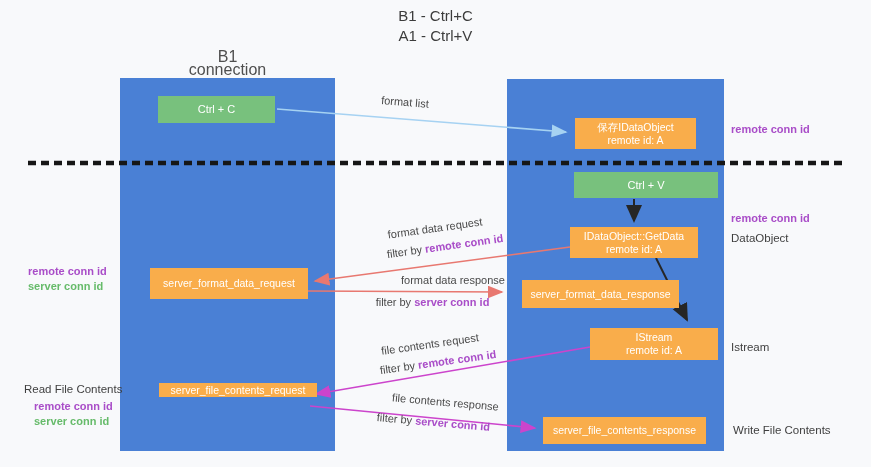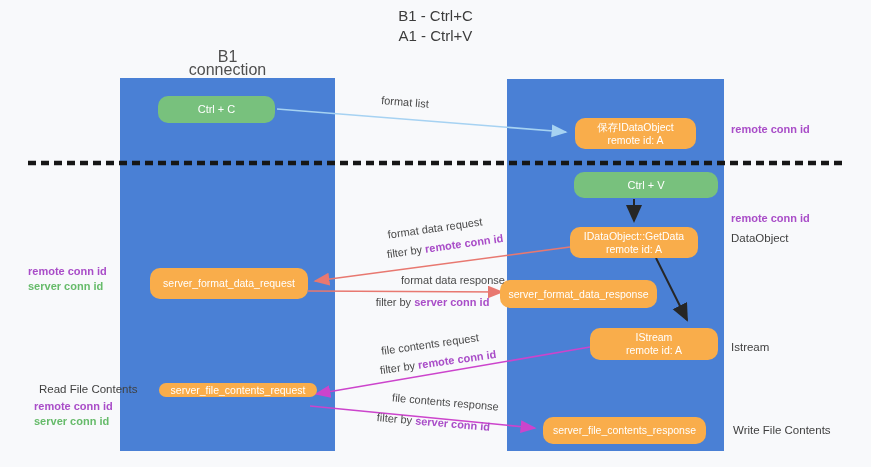--- a/index.html
+++ b/index.html
@@ -13,21 +13,21 @@
     font-size:15px; line-height:20px; color:#3c3c3c;
   }
   .lane { position:absolute; background:#4a80d5; }
   .lane-header {
     position:absolute; text-align:center; font-size:16px; line-height:13px; color:#4f4f4f;
   }
   svg.overlay { position:absolute; left:0; top:0; z-index:2; pointer-events:none; }
   .node {
     position:absolute; z-index:3; display:flex; flex-direction:column;
     align-items:center; justify-content:center;
-    color:#ffffff; text-align:center; font-size:10.5px; line-height:13px;border-radius:10px;
+    color:#ffffff; text-align:center; font-size:10.5px; line-height:13px;
   }
   .node.green  { background:#78c17d; }
   .node.orange { background:#f9ad4b; }
   .side-label { position:absolute; z-index:3; font-size:11.5px; color:#3f3f3f; white-space:nowrap; }
   .id-label   { position:absolute; z-index:3; font-size:11px; font-weight:bold; line-height:15px; white-space:nowrap; }
   .purple { color:#a94dc8; font-weight:bold; }
   .greentxt { color:#66bb6a; font-weight:bold; }
   .annot {
     position:absolute; z-index:3; font-size:11px; color:#4a4a4a;
     text-align:center; white-space:nowrap;
@@ -105,42 +105,42 @@
 
   <div class="node green" style="left:574px; top:172px; width:144px; height:26px; font-size:11px;">
     <div>Ctrl + V</div>
   </div>
 
   <div class="node orange" style="left:570px; top:227px; width:128px; height:31px;">
     <div>IDataObject::GetData</div>
     <div>remote id: A</div>
   </div>
 
-  <div class="node orange" style="left:500px; top:280px; width:157px; height:28px;">
+  <div class="node orange" style="left:522px; top:280px; width:157px; height:28px;">
     <div>server_format_data_response</div>
   </div>
 
   <div class="node orange" style="left:590px; top:328px; width:128px; height:32px;">
     <div>IStream</div>
     <div>remote id: A</div>
   </div>
 
   <div class="node orange" style="left:543px; top:417px; width:163px; height:27px;">
     <div>server_file_contents_response</div>
   </div>
 
   <div class="id-label purple" style="left:731px; top:122px;">remote conn id</div>
   <div class="id-label purple" style="left:731px; top:211px;">remote conn id</div>
   <div class="side-label" style="left:731px; top:232px;">DataObject</div>
   <div class="side-label" style="left:731px; top:341px;">Istream</div>
   <div class="side-label" style="left:733px; top:424px;">Write File Contents</div>
 
   <div class="id-label purple" style="left:28px; top:264px;">remote conn id</div>
   <div class="id-label greentxt" style="left:28px; top:279px;">server conn id</div>
-  <div class="side-label" style="left:39px; top:383px;">Read File Contents</div>
+  <div class="side-label" style="left:24px; top:383px;">Read File Contents</div>
   <div class="id-label purple" style="left:34px; top:399px;">remote conn id</div>
   <div class="id-label greentxt" style="left:34px; top:414px;">server conn id</div>
 
   <div class="annot" style="left:345px; top:96px; width:120px; transform:rotate(4.5deg);">format list</div>
 
   <div class="annot rot-neg" style="left:360px; top:222px; width:150px;">format data request</div>
   <div class="annot rot-neg" style="left:365px; top:240px; width:160px;">
     <span>filter by </span><span class="purple">remote conn id</span>
   </div>
 

